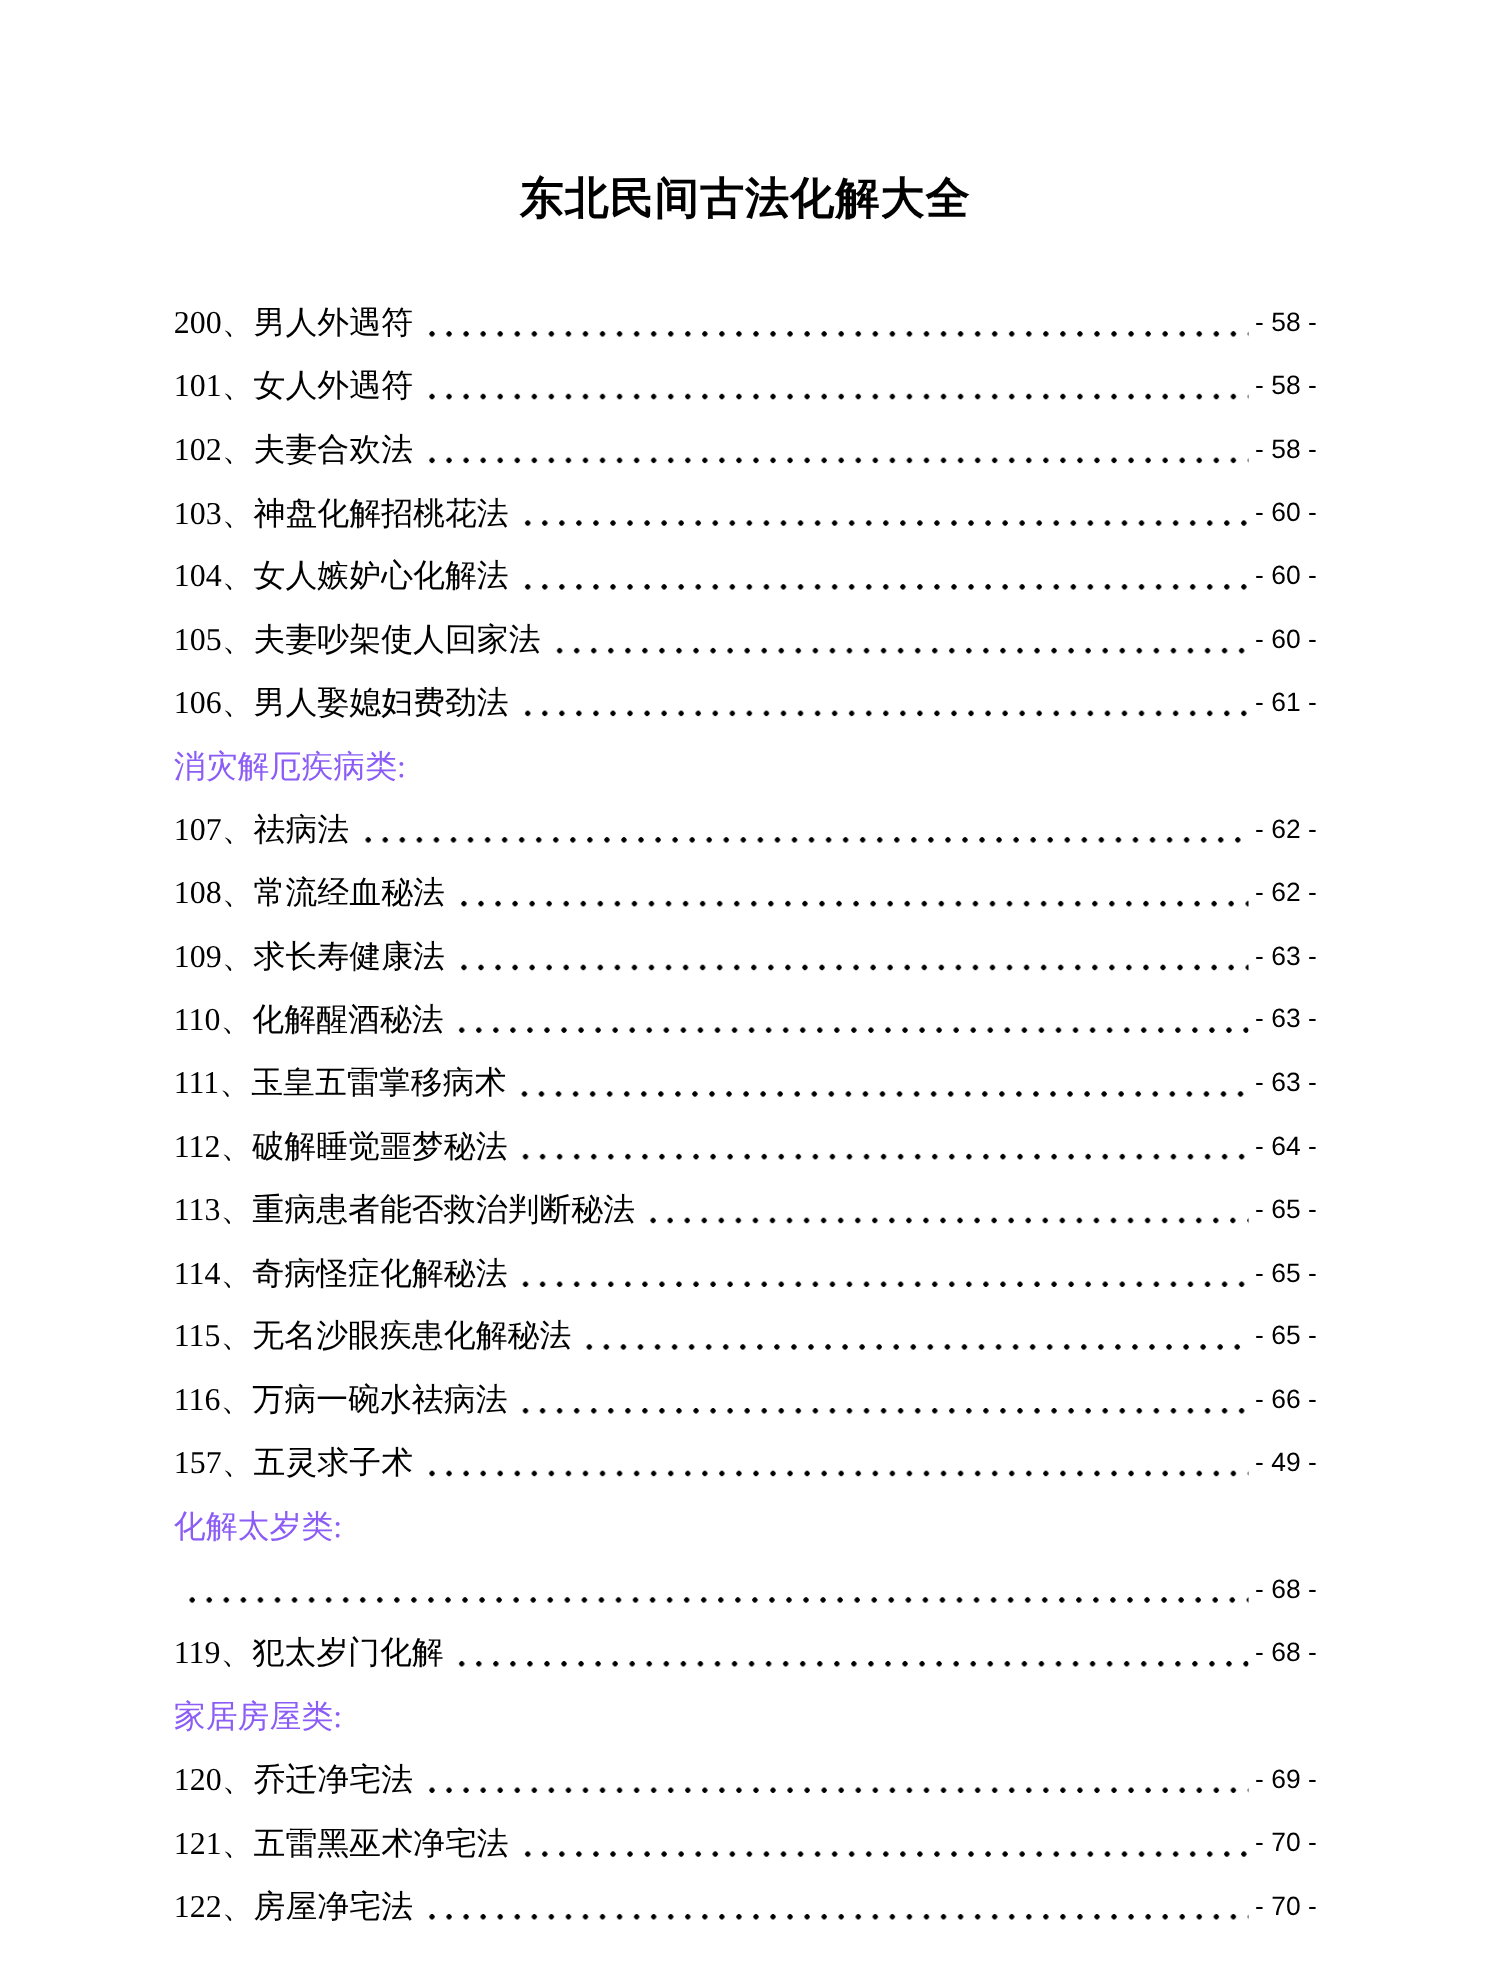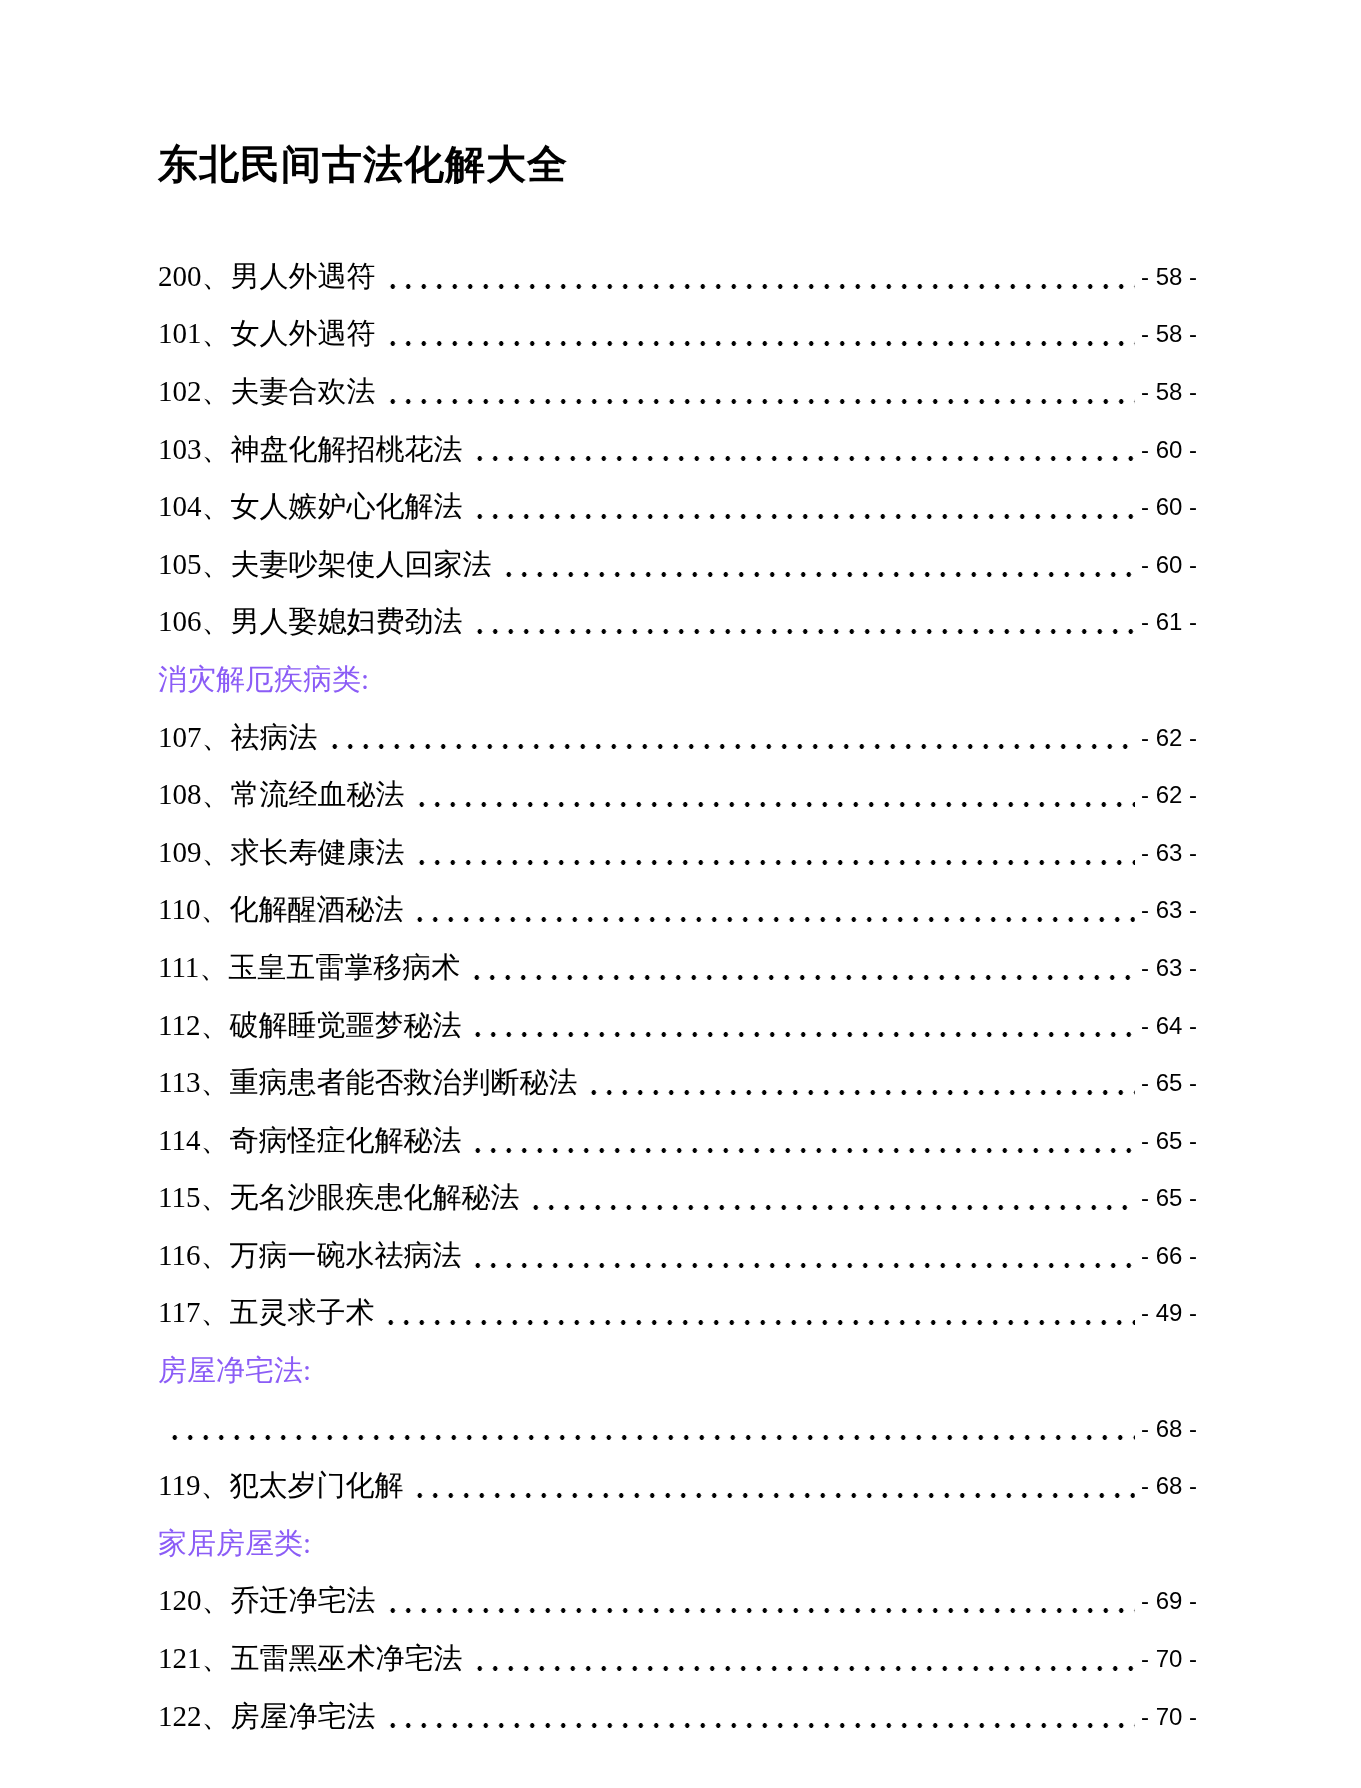--- a/index.html
+++ b/index.html
@@ -15,26 +15,27 @@
     color: #000000;
     overflow: hidden;
   }
   .page {
     box-sizing: border-box;
     width: 100%;
     height: 100%;
     padding: 143px 164px 0 158px;
   }
   .doc-title {
-    margin: 0;
+    margin: 17px;
     font-family: "Liberation Sans", "DejaVu Sans", sans-serif;
     font-weight: 700;
     font-size: 40px;
     line-height: 42px;
     letter-spacing: 1px;
+    text-align: center;
     color: #000000;
   }
   .toc {
     margin-top: 63px;
   }
   .row {
     display: flex;
     align-items: center;
     height: 57.6px;
   }
@@ -153,26 +154,26 @@
     <span class="label">115、无名沙眼疾患化解秘法</span>
     <span class="leader"></span>
     <span class="pagenum">- 65 -</span>
   </div>
       <div class="row entry">
     <span class="label">116、万病一碗水祛病法</span>
     <span class="leader"></span>
     <span class="pagenum">- 66 -</span>
   </div>
       <div class="row entry">
-    <span class="label">117、五灵求子术</span>
+    <span class="label">157、五灵求子术</span>
     <span class="leader"></span>
     <span class="pagenum">- 49 -</span>
   </div>
       <div class="row section">
-    <span class="label">房屋净宅法:</span>
+    <span class="label">化解太岁类:</span>
   </div>
       <div class="row entry">
     <span class="leader"></span>
     <span class="pagenum">- 68 -</span>
   </div>
       <div class="row entry">
     <span class="label">119、犯太岁门化解</span>
     <span class="leader"></span>
     <span class="pagenum">- 68 -</span>
   </div>

